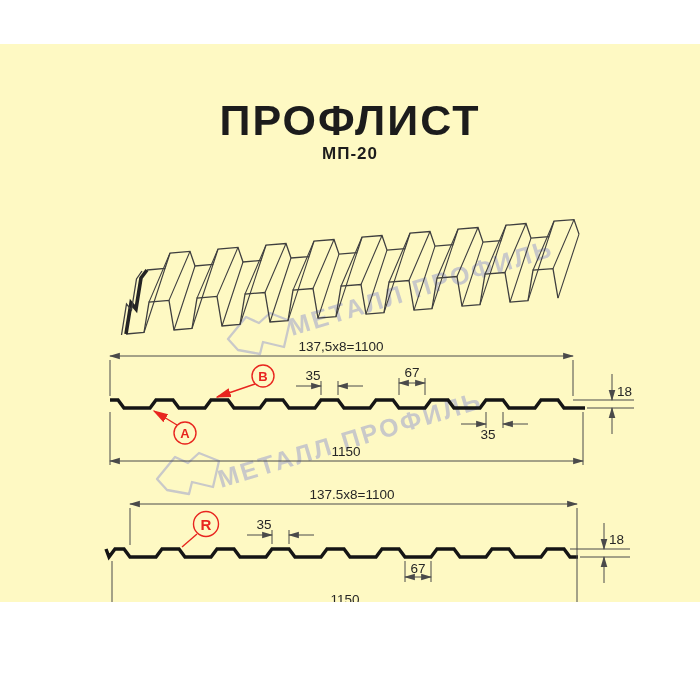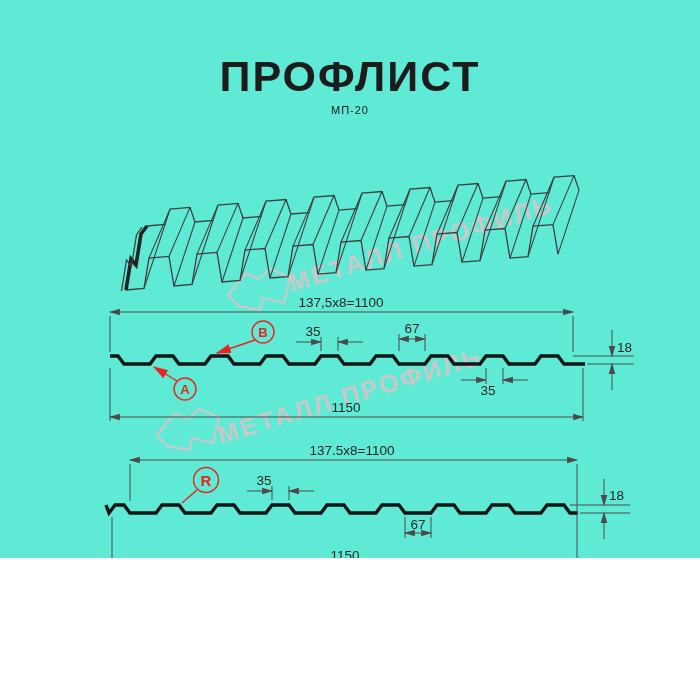--- a/index.html
+++ b/index.html
@@ -1,21 +1,21 @@
 <!DOCTYPE html>
 <html><head>
 <meta charset="utf-8">
 <style>
   html,body{margin:0;padding:0;background:#ffffff;}
-  #stage{position:relative;width:700px;height:558px;background:#5eead4;overflow:hidden;
-         font-family:"Liberation Sans",sans-serif;}
+  #stage{position:relative;width:700px;height:558px;background:#fef9c3;overflow:hidden;
+         font-family:"Liberation Sans",sans-serif;margin-top:44px;}
   .title{position:absolute;left:0;right:0;top:54px;text-align:center;
          font-size:43px;line-height:44px;font-weight:700;letter-spacing:2px;color:#1c1c1c;}
   .subtitle{position:absolute;left:0;right:0;top:101px;text-align:center;
-         font-size:11px;line-height:18px;font-weight:400;letter-spacing:1px;color:#1c1c1c;}
+         font-size:17px;line-height:18px;font-weight:700;letter-spacing:1px;color:#1c1c1c;}
   .footer{position:absolute;left:0;right:0;top:615px;text-align:center;
          font-size:17px;line-height:20px;font-weight:600;letter-spacing:1.2px;color:#3b3b3b;}
   svg{position:absolute;left:0;top:0;}
   .dim{font-family:"Liberation Sans",sans-serif;font-size:13.5px;fill:#262626;}
   .dln{stroke:#4a4a4a;stroke-width:1;fill:none;}
   .prof{stroke:#151515;stroke-width:3.4;fill:none;}
   .red{stroke:#e8251f;stroke-width:1.4;fill:none;}
   .calt{font-family:"Liberation Sans",sans-serif;font-weight:700;fill:#e8251f;text-anchor:middle;}
   .wmt{font-family:"Liberation Sans",sans-serif;font-weight:700;font-size:25px;
        letter-spacing:2.5px;fill:#c9c9c9;}

